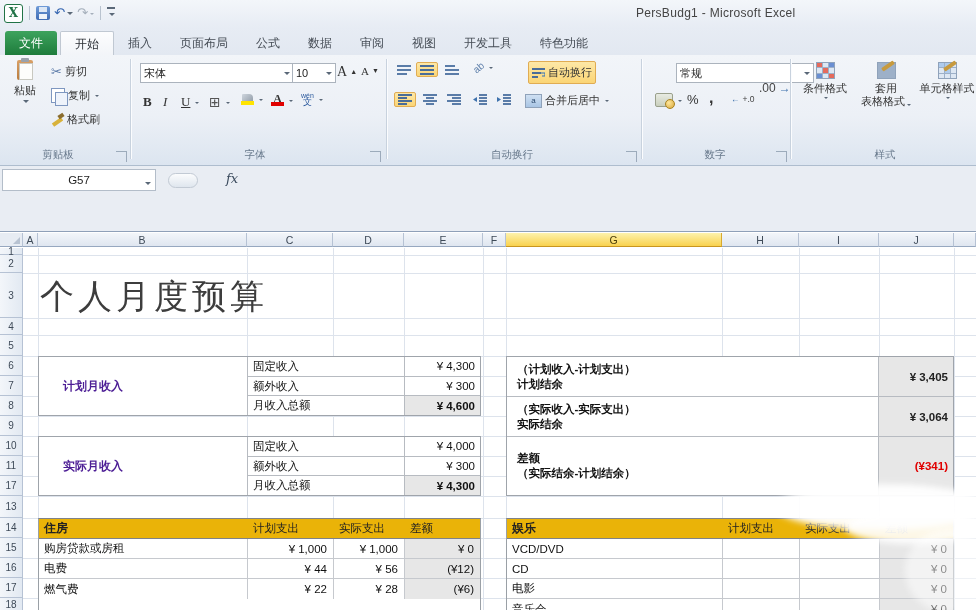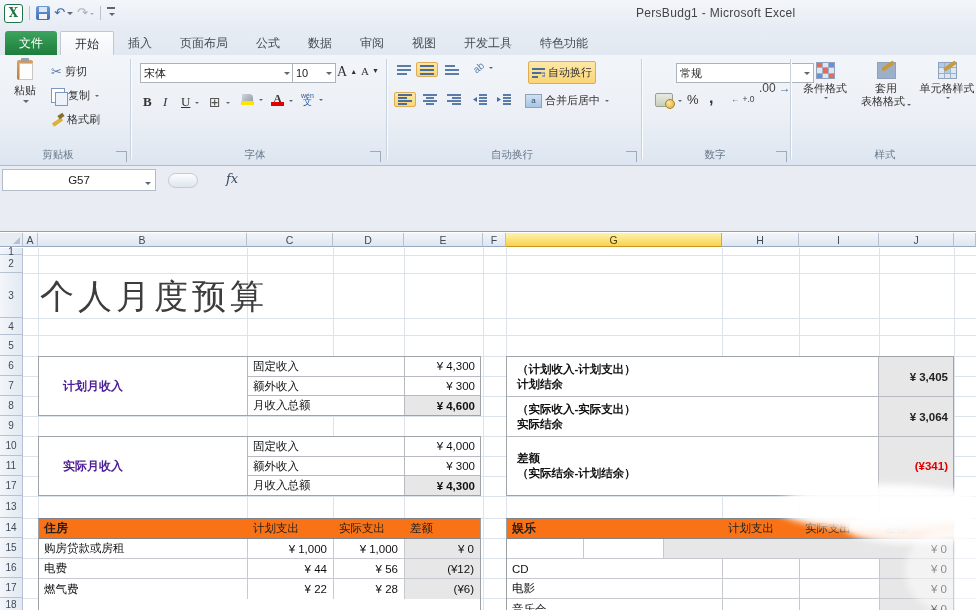--- a/index.html
+++ b/index.html
@@ -114,21 +114,21 @@
   .sumtbl{position:absolute;background:#fff;border:1px solid #9fa4ab;box-sizing:border-box;display:flex;flex-direction:column}
   .sum-row{display:flex;border-bottom:1px solid #b7bbc1}
   .sum-row:last-child{border-bottom:none}
   .sum-label{flex:1;display:flex;flex-direction:column;justify-content:center;padding-left:10px;
     font-weight:bold;font-size:11.5px;line-height:15px;color:#111}
   .sum-val{width:75px;box-sizing:border-box;background:#e7e7e7;display:flex;align-items:center;justify-content:flex-end;
     padding-right:5px;font-weight:bold;font-size:11.5px;border-left:1px solid #b7bbc1}
   .red{color:#e00000}
 
   .bt{position:absolute;background:#fff;border:1px solid #9aa0a6;border-top:1px solid #7f8288;box-sizing:border-box}
-  .bt-header{display:flex;height:20px;background:#f97316;border-bottom:1px solid #7f8288;box-sizing:border-box}
+  .bt-header{display:flex;height:20px;background:#eab308;border-bottom:1px solid #7f8288;box-sizing:border-box}
   .bh{display:flex;align-items:center;box-sizing:border-box;font-size:11.5px;color:#222;padding-left:5px}
   .bh.first{font-weight:bold;font-size:12px}
   .bt-row{display:flex;height:20px;border-bottom:1px solid #c6c9ce;box-sizing:border-box}
   .bt-row:last-child{border-bottom:none}
   .bc{display:flex;align-items:center;box-sizing:border-box;font-size:11.5px;color:#111}
   .bc.lab{padding-left:5px;border-right:1px solid #c6c9ce}
   .bc.num{justify-content:flex-end;padding-right:6px;border-right:1px solid #c6c9ce}
   .bc.diff{justify-content:flex-end;padding-right:6px;background:#e7e7e7}
   .smudge{position:absolute;border-radius:50%;background:#fff;filter:blur(3px)}
 </style>
@@ -588,20 +588,21 @@
   </div>
 
   <div class="bt" style="left:506px;top:286px;width:448px;height:101px">
     <div class="bt-header">
       <div class="bh first" style="width:216px">娱乐</div>
       <div class="bh" style="width:77px">计划支出</div>
       <div class="bh" style="width:80px">实际支出</div>
       <div class="bh" style="flex:1">差额</div>
     </div>
     <div class="bt-row">
+      <div class="bc lab" style="width:216px">VCD/DVD</div>
       <div class="bc num" style="width:77px"></div>
       <div class="bc num" style="width:80px"></div>
       <div class="bc diff" style="flex:1">¥ 0</div>
     </div>
     <div class="bt-row">
       <div class="bc lab" style="width:216px">CD</div>
       <div class="bc num" style="width:77px"></div>
       <div class="bc num" style="width:80px"></div>
       <div class="bc diff" style="flex:1">¥ 0</div>
     </div>

